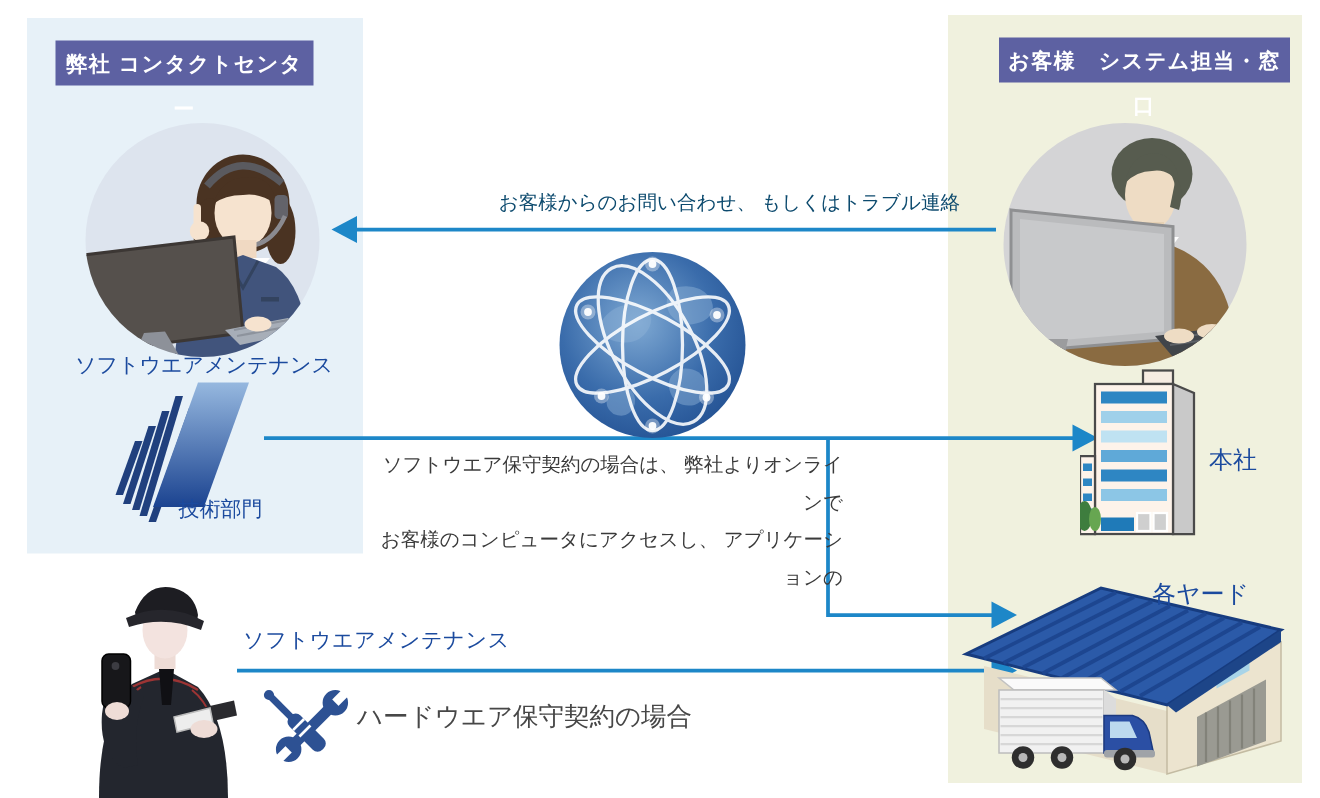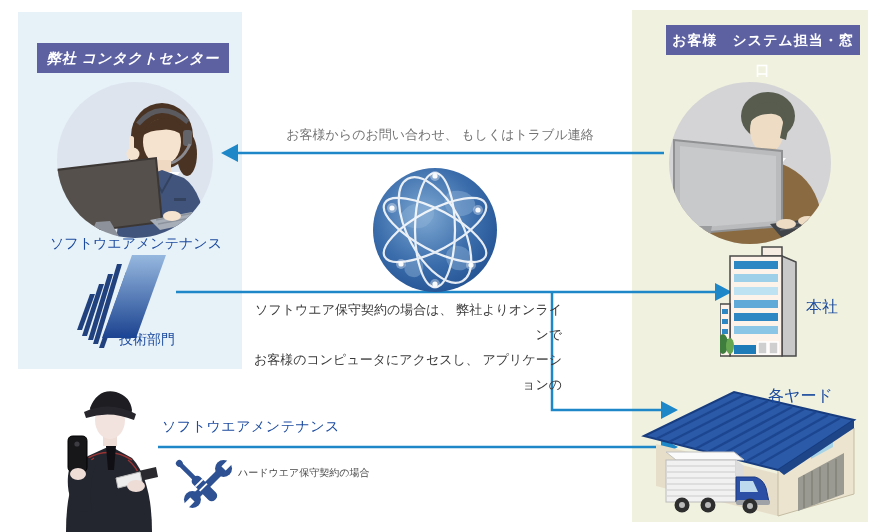--- a/index.html
+++ b/index.html
@@ -3,33 +3,33 @@
 <meta charset="utf-8">
 <style>
   html,body{margin:0;padding:0;background:#fff;}
   .canvas{position:relative;width:880px;height:532px;background:#ffffff;overflow:hidden;
           font-family:"Liberation Sans","DejaVu Sans",sans-serif;}
   .panel{position:absolute;}
   .panel-left{left:18px;top:12px;width:224px;height:357px;background:#e7f1f8;}
   .panel-right{left:632px;top:10px;width:236px;height:512px;background:#f0f1de;}
   .badge{position:absolute;background:#5d61a2;color:#fff;font-weight:bold;font-size:14px;
          text-align:center;height:30px;line-height:30px;letter-spacing:1px;}
-  .badge-left{left:37px;top:43px;width:192px;font-style:italic;}
+  .badge-left{left:37px;top:27px;width:172px;}
   .badge-right{left:651px;top:25px;width:194px;margin-left:15px;}
   .abs{position:absolute;}
   .conn{position:absolute;left:0;top:0;pointer-events:none;}
   .blue-bold{color:#1b4a9e;font-weight:normal;}
   .lbl-soft{left:38px;top:235px;width:196px;text-align:center;font-size:14px;}
   .lbl-tech{left:119px;top:331px;font-size:14px;}
   .lbl-hw{left:162px;top:418px;font-size:14px;letter-spacing:.5px;}
   .lbl-honsha{left:806px;top:282px;font-size:16px;margin-top:15px;}
   .lbl-yard{left:768px;top:386px;font-size:16px;}
-  .inquiry{left:240px;top:126px;width:400px;text-align:center;font-size:13px;color:#737373;}
+  .inquiry{left:240px;top:126px;width:400px;text-align:right;font-size:13px;color:#0c4a6e;}
   .softnote{left:252px;top:297px;width:310px;font-size:13px;color:#3a3a3a;line-height:25px;text-align:right;}
-  .contract{left:238px;top:466px;font-size:10px;color:#474747;}
+  .contract{left:238px;top:466px;font-size:17px;color:#474747;}
   svg{display:block;}
 </style>
 </head>
 <body>
 
 <div class="canvas">
 
   <div class="panel panel-left"></div>
   <div class="panel panel-right"></div>
 

